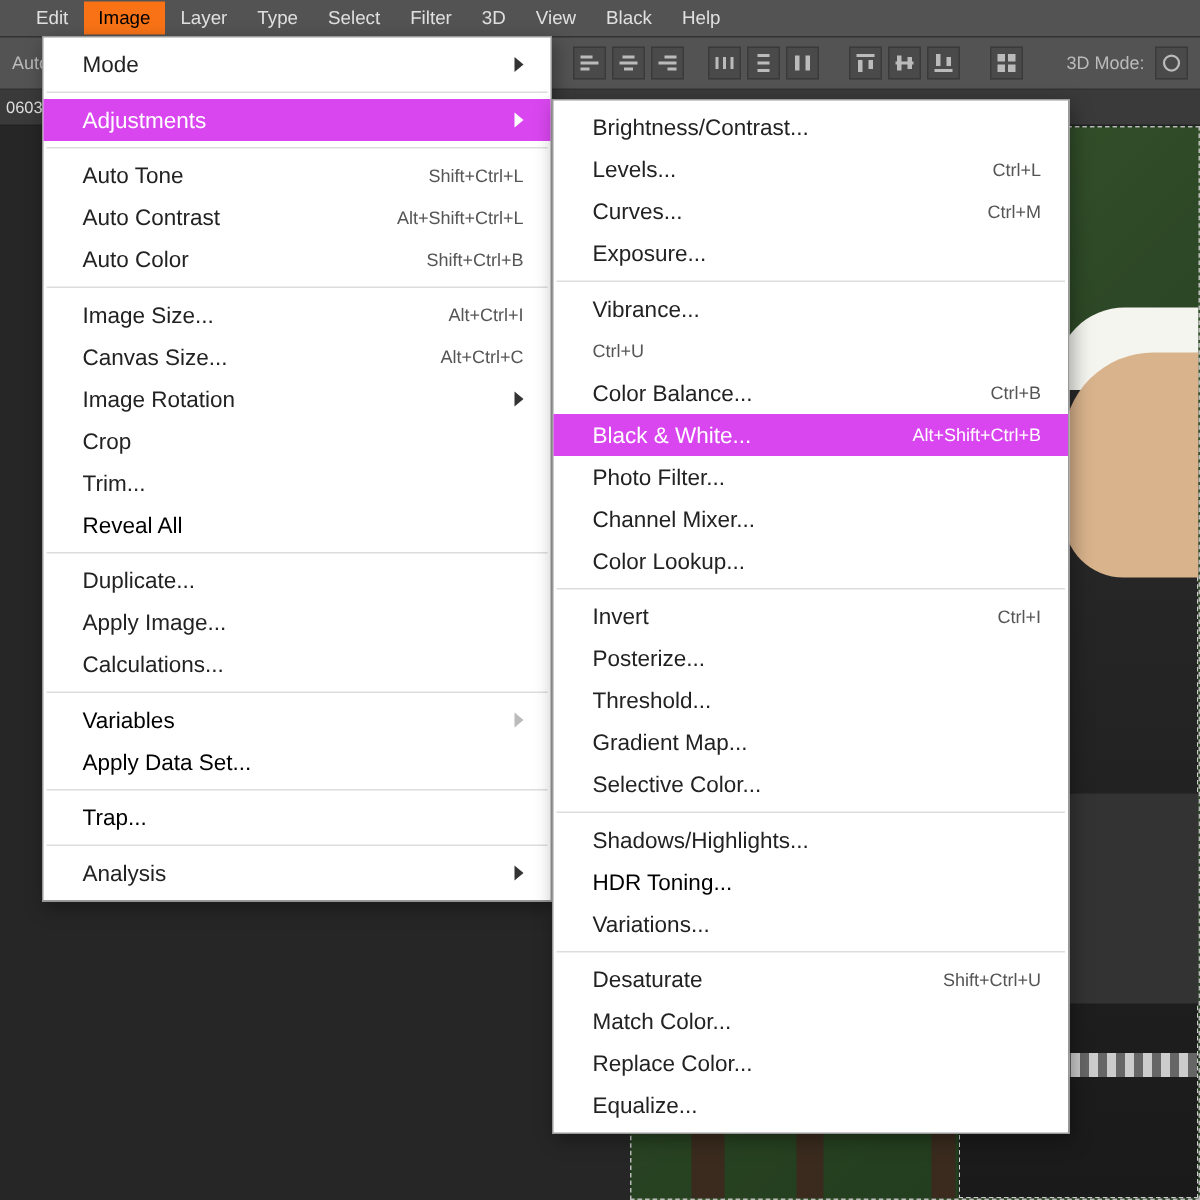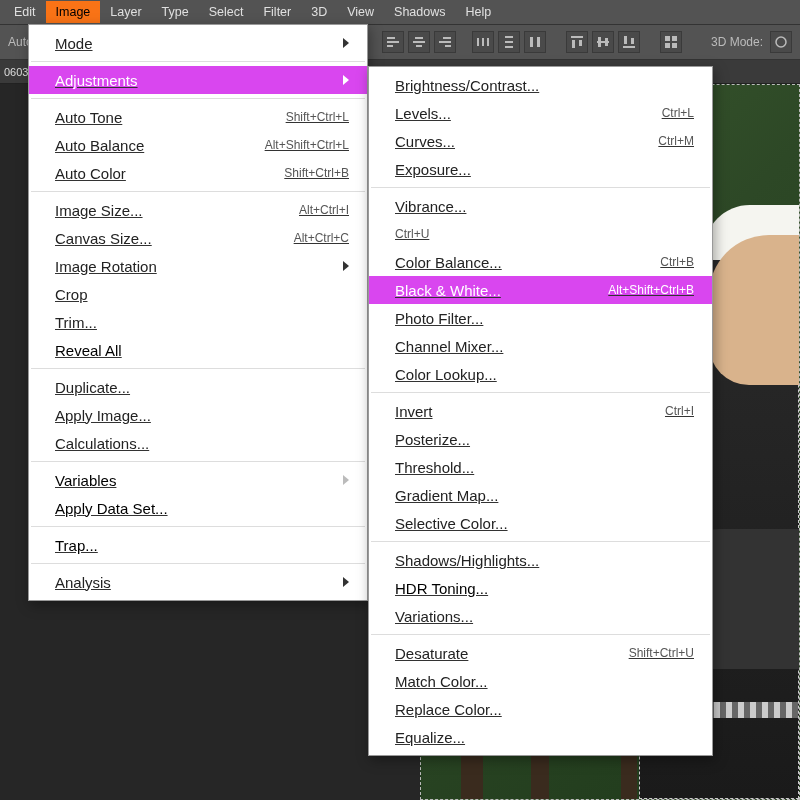--- a/index.html
+++ b/index.html
@@ -10,21 +10,21 @@
     height: 800px;
     overflow: hidden;
     position: relative;
     font-size: 14px;
   }
   .menubar {
     background: #535353;
     height: 24px;
     display: flex;
     align-items: center;
-    padding-left: 4px;
+    padding-left: 14px;
     color: #e0e0e0;
     font-size: 12.5px;
   }
   .menubar-item {
     padding: 4px 10px;
     cursor: default;
   }
   .menubar-item.active {
     background: #f97316;
     color: #000;
@@ -135,21 +135,20 @@
   }
 
   .menu-panel {
     position: absolute;
     background: #fff;
     border: 1px solid #999;
     box-shadow: 2px 4px 12px rgba(0,0,0,0.35);
     font-size: 15px;
     color: #333;
     padding: 4px 0;
-    text-decoration: underline;
   }
   .menu1 { top: 24px; left: 28px; width: 340px; }
   .menu2 { top: 66px; left: 368px; width: 345px; }
 
   .menu-row {
     display:flex;
     align-items:center;
     padding: 4px 18px 4px 26px;
     height: 28px;
     color: #222;
@@ -180,21 +179,21 @@
 
 <div class="menubar">
   <div class="menubar-item">Edit</div>
   <div class="menubar-item active">Image</div>
   <div class="menubar-item">Layer</div>
   <div class="menubar-item">Type</div>
   <div class="menubar-item">Select</div>
   <div class="menubar-item">Filter</div>
   <div class="menubar-item">3D</div>
   <div class="menubar-item">View</div>
-  <div class="menubar-item">Shadows</div>
+  <div class="menubar-item">Black</div>
   <div class="menubar-item">Help</div>
 </div>
 
 <div class="toolbar">
   <span class="toolbar-txt">Auto</span>
   <div class="toolbar-right">
     <span class="icon-box">
         <svg width="14" height="14">
           <rect x="1" y="2" width="8" height="2" fill="#bbb"></rect>
           <rect x="1" y="6" width="12" height="2" fill="#bbb"></rect>
@@ -306,21 +305,21 @@
   <div class="menu-row highlight">
       <span class="label">Adjustments</span>
       <span class="arrow"></span>
     </div>
   <div class="sep"></div>
   <div class="menu-row">
       <span class="label">Auto Tone</span>
       <span class="shortcut">Shift+Ctrl+L</span>
     </div>
   <div class="menu-row">
-      <span class="label">Auto Balance</span>
+      <span class="label">Auto Contrast</span>
       <span class="shortcut">Alt+Shift+Ctrl+L</span>
     </div>
   <div class="menu-row">
       <span class="label">Auto Color</span>
       <span class="shortcut">Shift+Ctrl+B</span>
     </div>
   <div class="sep"></div>
   <div class="menu-row">
       <span class="label">Image Size...</span>
       <span class="shortcut">Alt+Ctrl+I</span>

